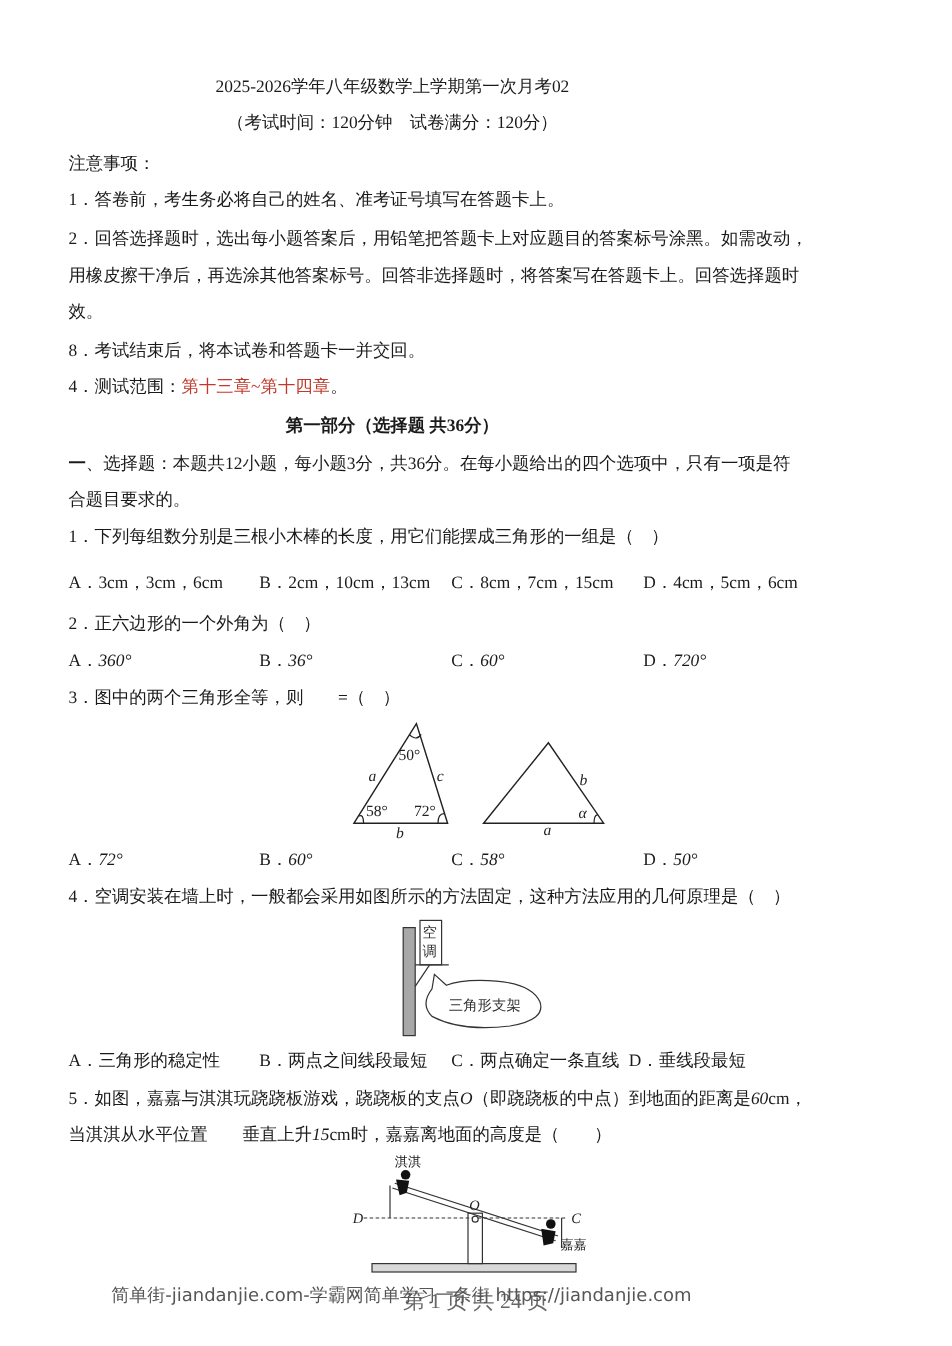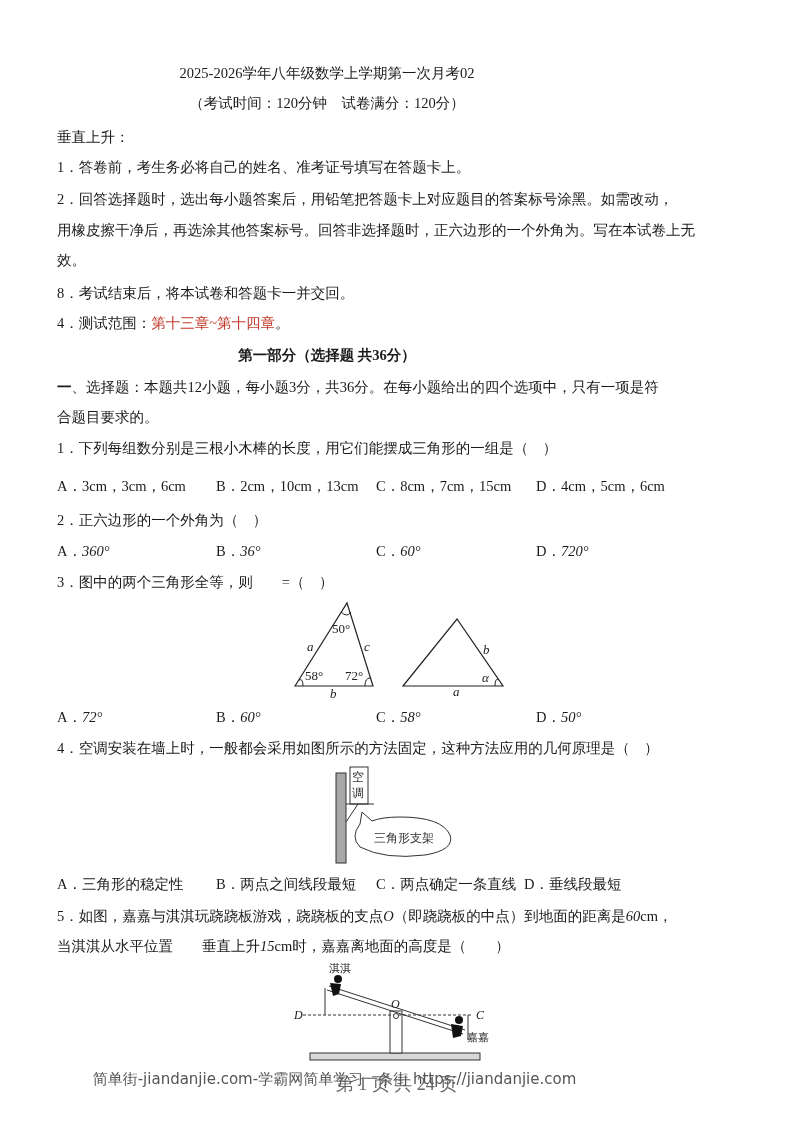--- a/index.html
+++ b/index.html
@@ -16,24 +16,24 @@
                font-family:"DejaVu Sans",sans-serif; font-size:15px; color:#555; white-space:nowrap; }
   .footer-pg { position:absolute; left:0; width:793px; text-align:center; top:1072px;
                font-size:18px; color:#333; opacity:0.75; white-space:nowrap; }
 </style>
 </head>
 <body>
 
 <div class="line center" style="top:63px;">2025-2026学年八年级数学上学期第一次月考02</div>
 <div class="line center" style="top:93px;">（考试时间：120分钟　试卷满分：120分）</div>
 
-<div class="line" style="top:127px;">垂直上升：</div>
+<div class="line" style="top:127px;">注意事项：</div>
 <div class="line" style="top:157px;">1．答卷前，考生务必将自己的姓名、准考证号填写在答题卡上。</div>
 <div class="line" style="top:189px;">2．回答选择题时，选出每小题答案后，用铅笔把答题卡上对应题目的答案标号涂黑。如需改动，</div>
-<div class="line" style="top:220px;">用橡皮擦干净后，再选涂其他答案标号。回答非选择题时，正六边形的一个外角为。写在本试卷上无</div>
+<div class="line" style="top:220px;">用橡皮擦干净后，再选涂其他答案标号。回答非选择题时，将答案写在答题卡上。回答选择题时</div>
 <div class="line" style="top:250px;">效。</div>
 <div class="line" style="top:283px;">8．考试结束后，将本试卷和答题卡一并交回。</div>
 <div class="line" style="top:313px;text-align:center;">
   <span>4．测试范围：</span><span class="red">第十三章~第十四章</span><span>。</span>
 </div>
 
 <div class="line center bold" style="top:345px;">第一部分（选择题 共36分）</div>
 <div class="line" style="top:377px;">
   <span class="bold">一</span><span>、选择题：本题共12小题，每小题3分，共36分。在每小题给出的四个选项中，只有一项是符</span>
 </div>

